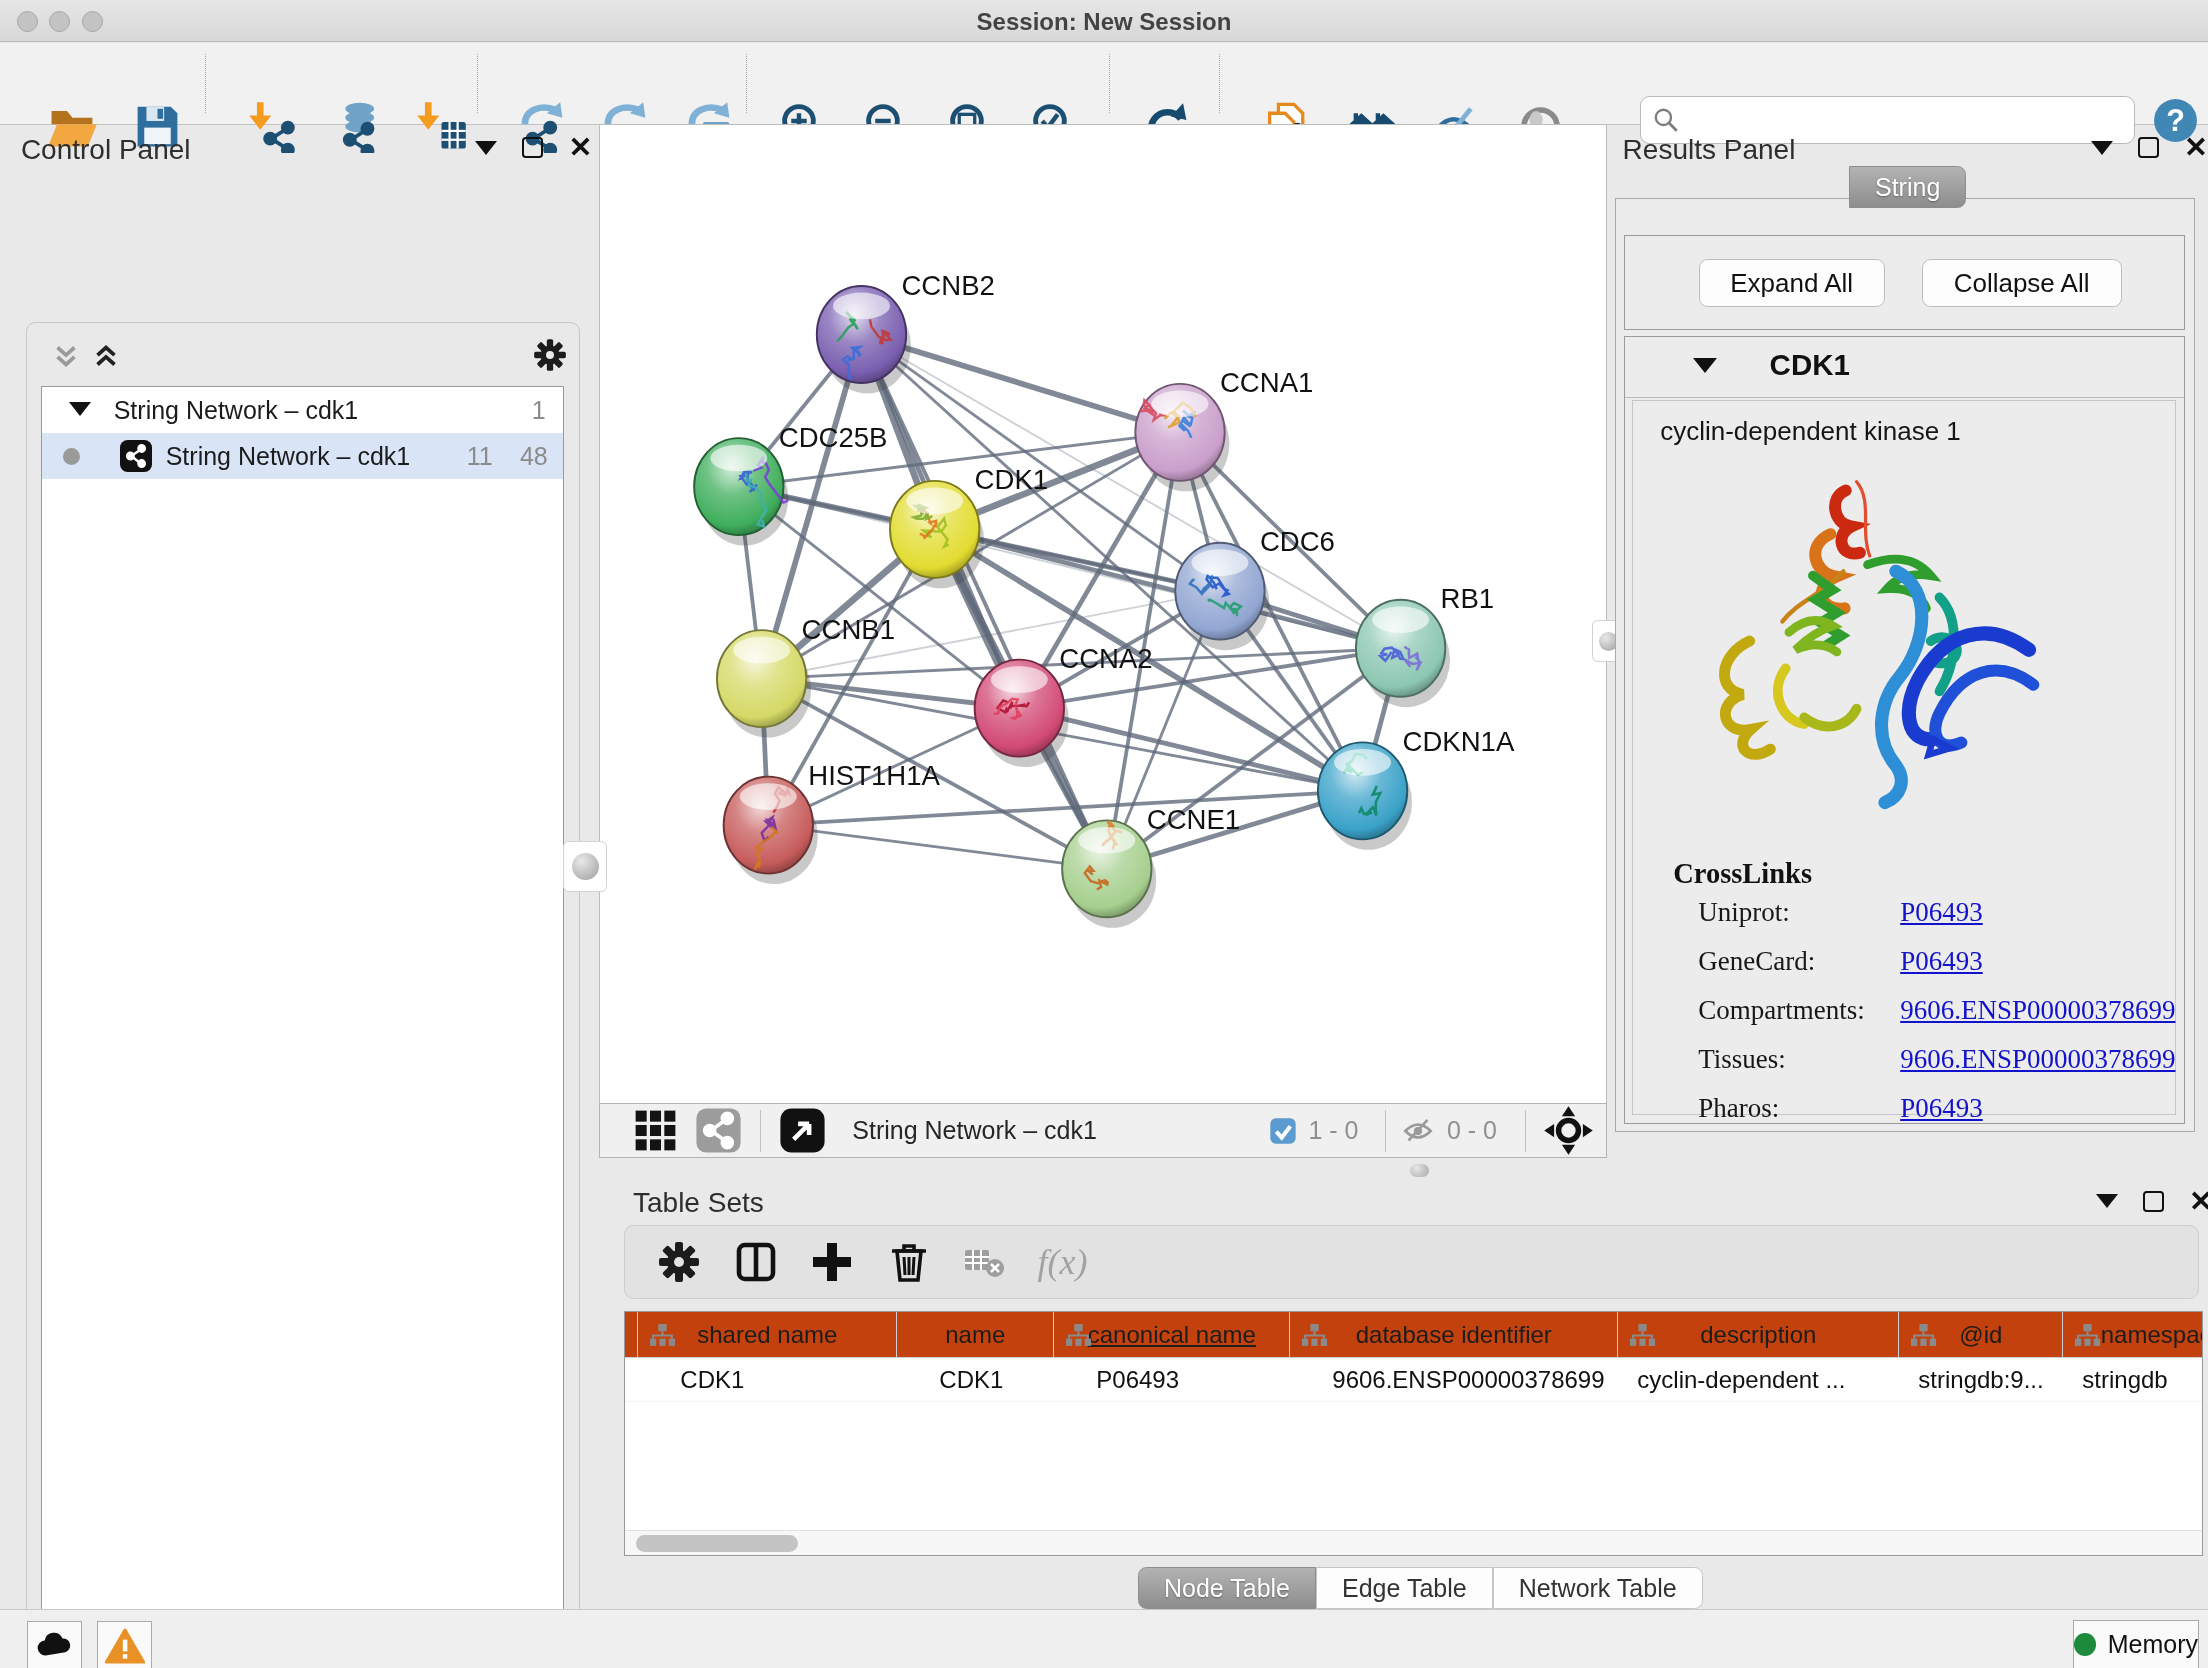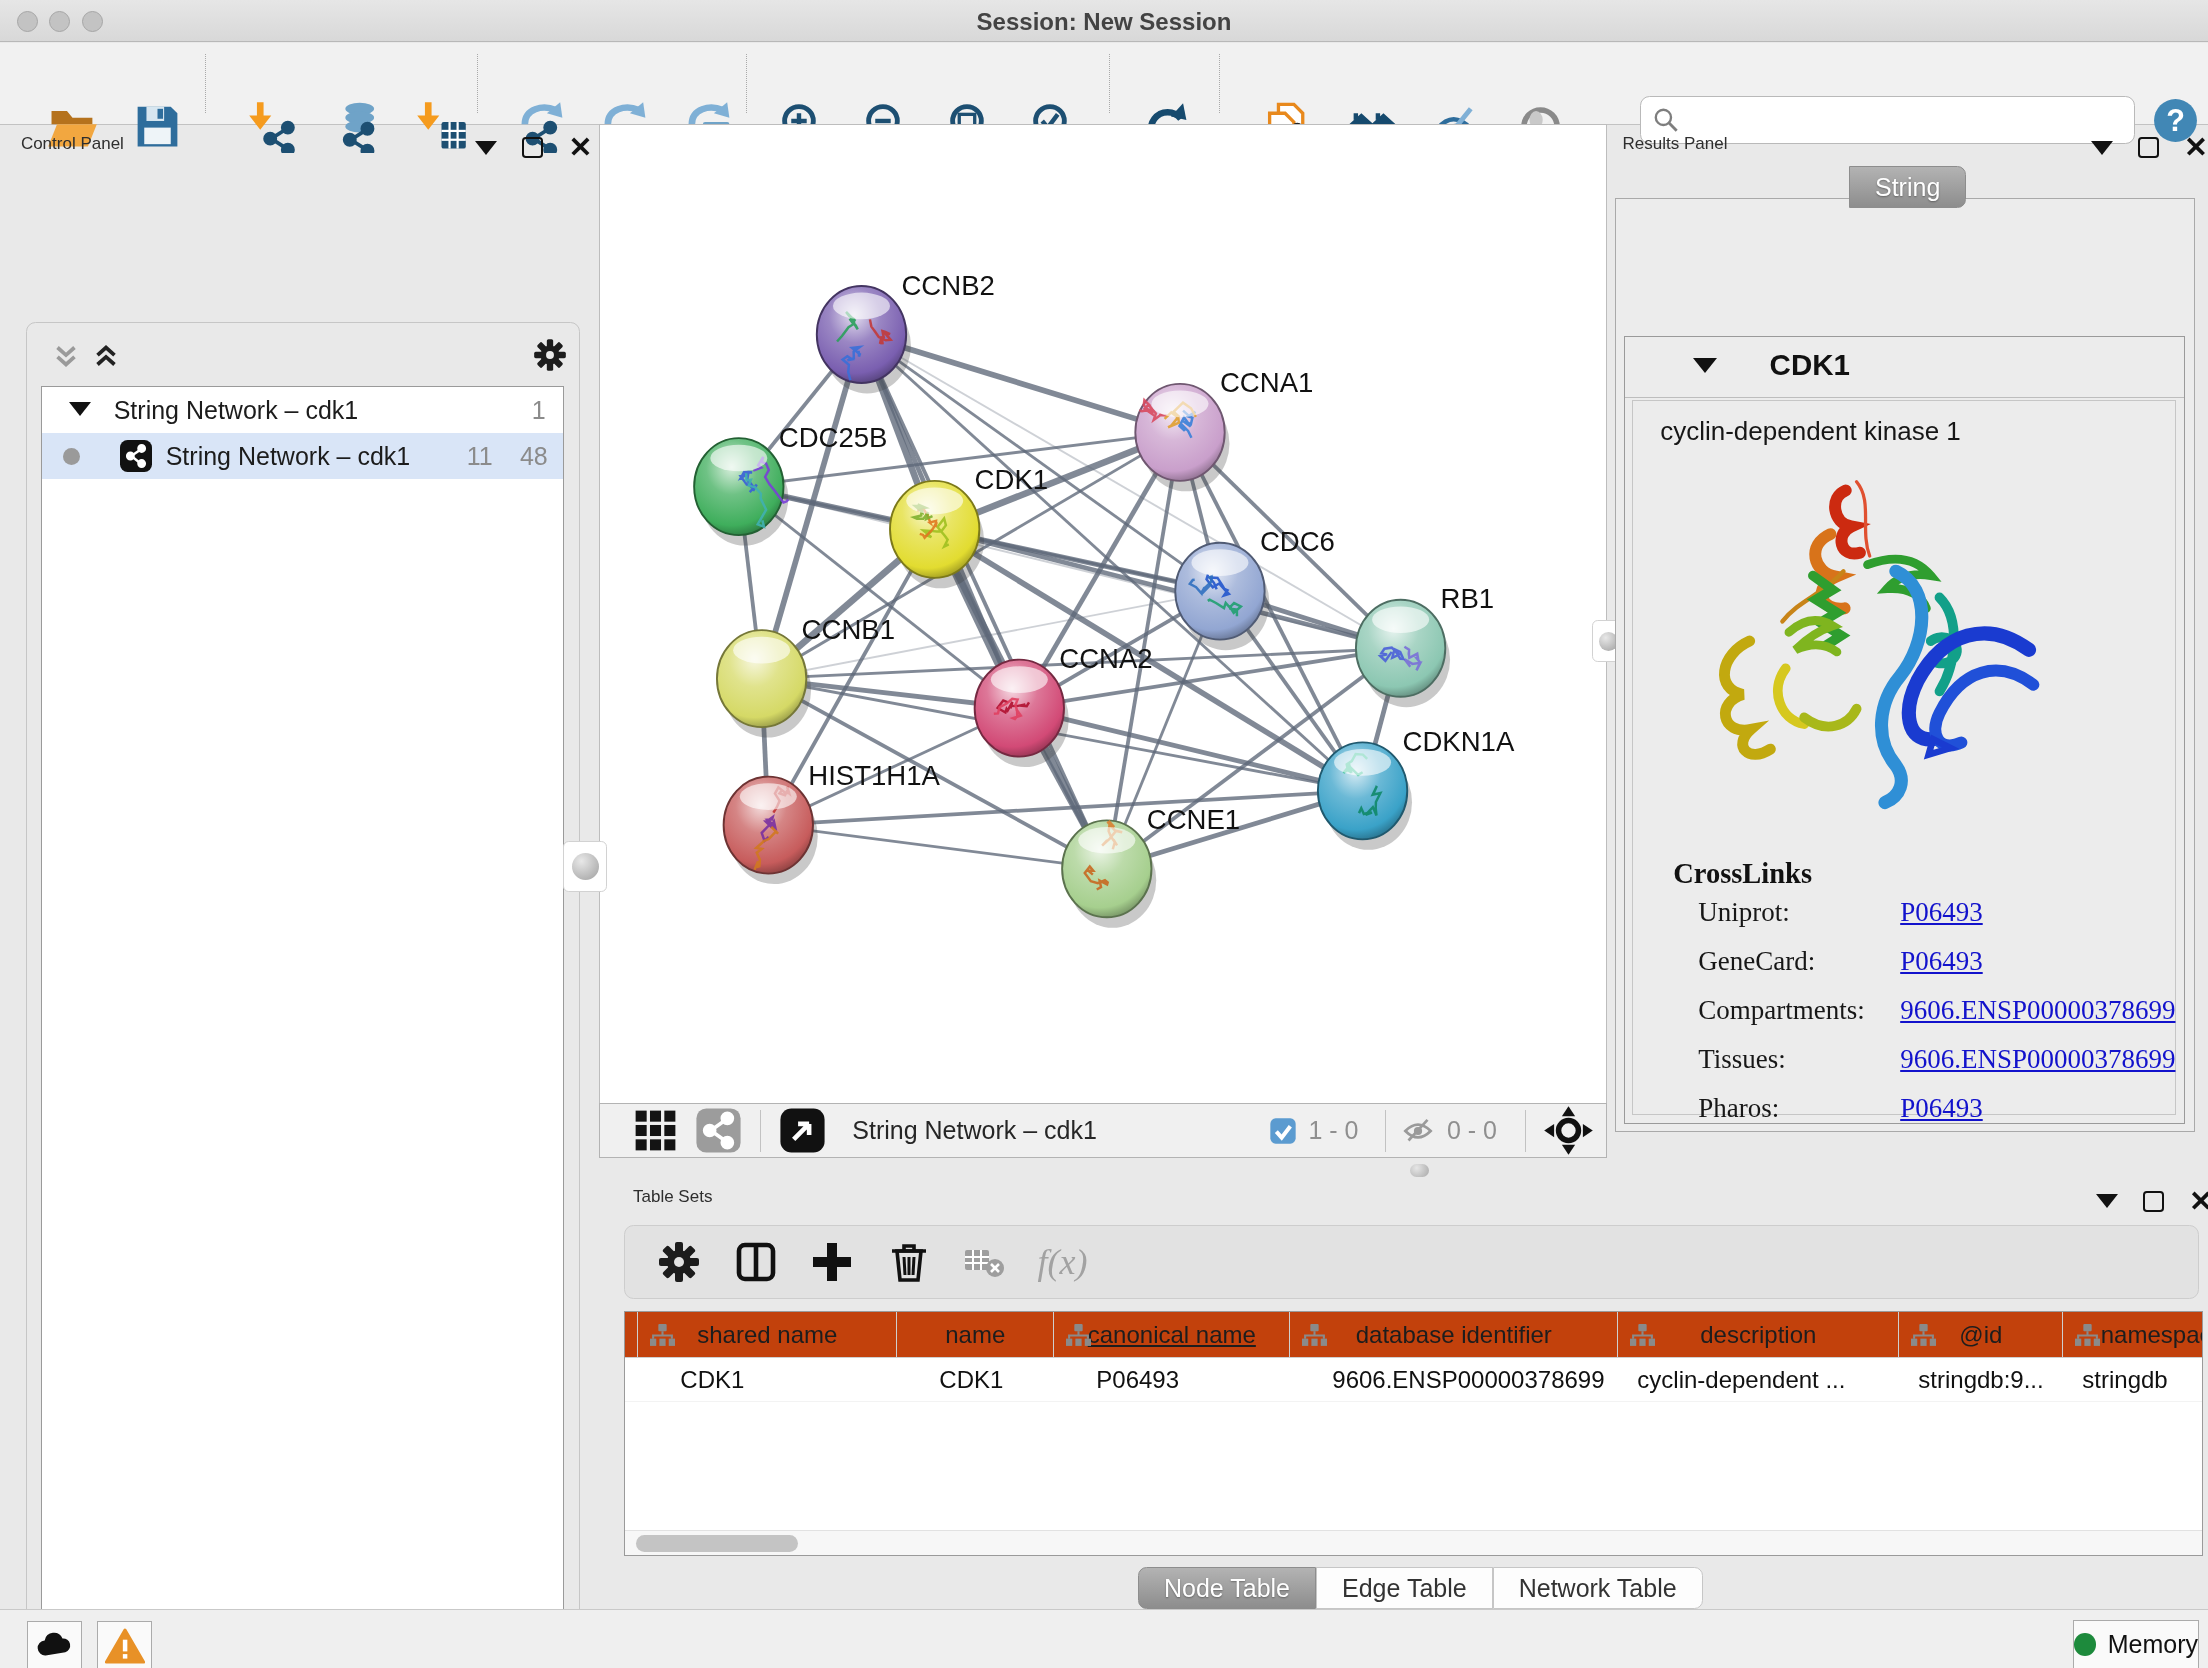--- a/index.html
+++ b/index.html
@@ -23,21 +23,21 @@
   .tsep { position:absolute; top:11.4px; height:59px; width:0;
     border-left:1.9px dotted #a9a9a9; }
   .searchbox { position:absolute; left:1640px; top:53px; width:495px; height:48px;
     background:#fff; border:1.9px solid #b9b9b9; border-radius:9.5px; display:flex;
     align-items:center; padding-left:11.4px; }
   .searchbox input { border:none; outline:none; font-size:23px; flex:1;
     font-family:"Liberation Sans",sans-serif; background:transparent; }
   .helpbtn { position:absolute; left:2151px; top:53px; width:49px; height:49px;
     border:none; background:none; cursor:pointer; }
   
-  .panel-title { font-size:17px; color:#2e2e2e; }
+  .panel-title { font-size:28px; color:#2e2e2e; }
   .panel-icons { position:absolute; display:flex; gap:25px; align-items:center; }
   .pi-caret { width:0; height:0; border-left:11.4px solid transparent;
     border-right:11.4px solid transparent; border-top:14.3px solid #111; }
   .pi-float { width:21px; height:21px; border:2.9px solid #111; border-radius:3.8px; }
   .pi-close { font-size:28.5px; font-weight:bold; color:#111; line-height:21px; }
   .tabbtn { height:42px; border:1px solid #c6c6c6; background:#fdfdfd; color:#333;
     font-size:25px; padding:0 25px; cursor:pointer;
     font-family:"Liberation Sans",sans-serif; }
   .tabbtn.first { border-radius:8.6px 0 0 8.6px; }
   .tabbtn.last { border-radius:0 8.6px 8.6px 0; }
@@ -643,20 +643,24 @@
 <div class="abs" style="left:1615px; top:126px; width:593px; height:1008px">
   <div class="panel-title abs" style="left:7.6px; top:7.6px">Results Panel</div>
   <div class="panel-icons" style="left:476px; top:11.4px; position:absolute">
     <span class="pi-caret"></span>
     <span class="pi-float"></span>
     <span class="pi-close">✕</span>
   </div>
   <button class="tabbtn first last active abs" style="left:234px; top:40px; z-index:3">String</button>
 </div>
 <div class="rp-box">
+  <div class="rp-expandbox">
+    <button class="rp-btn" style="left:74px; width:186px">Expand All</button>
+    <button class="rp-btn" style="left:297px; width:200px">Collapse All</button>
+  </div>
   <div class="cdk1-box">
     <div class="cdk1-head">
       <span class="abs" style="left:68px; top:21px; width:0; height:0;
         border-left:12.4px solid transparent; border-right:12.4px solid transparent;
         border-top:15px solid #111"></span>
       <span class="abs" style="left:145px; top:11.4px; font-size:29.5px; font-weight:bold; color:#111">CDK1</span>
     </div>
     <div class="cdk1-inner">
       <div class="abs" style="left:27px; top:15px; font-size:26px; color:#161616">cyclin-dependent kinase 1</div>
 

